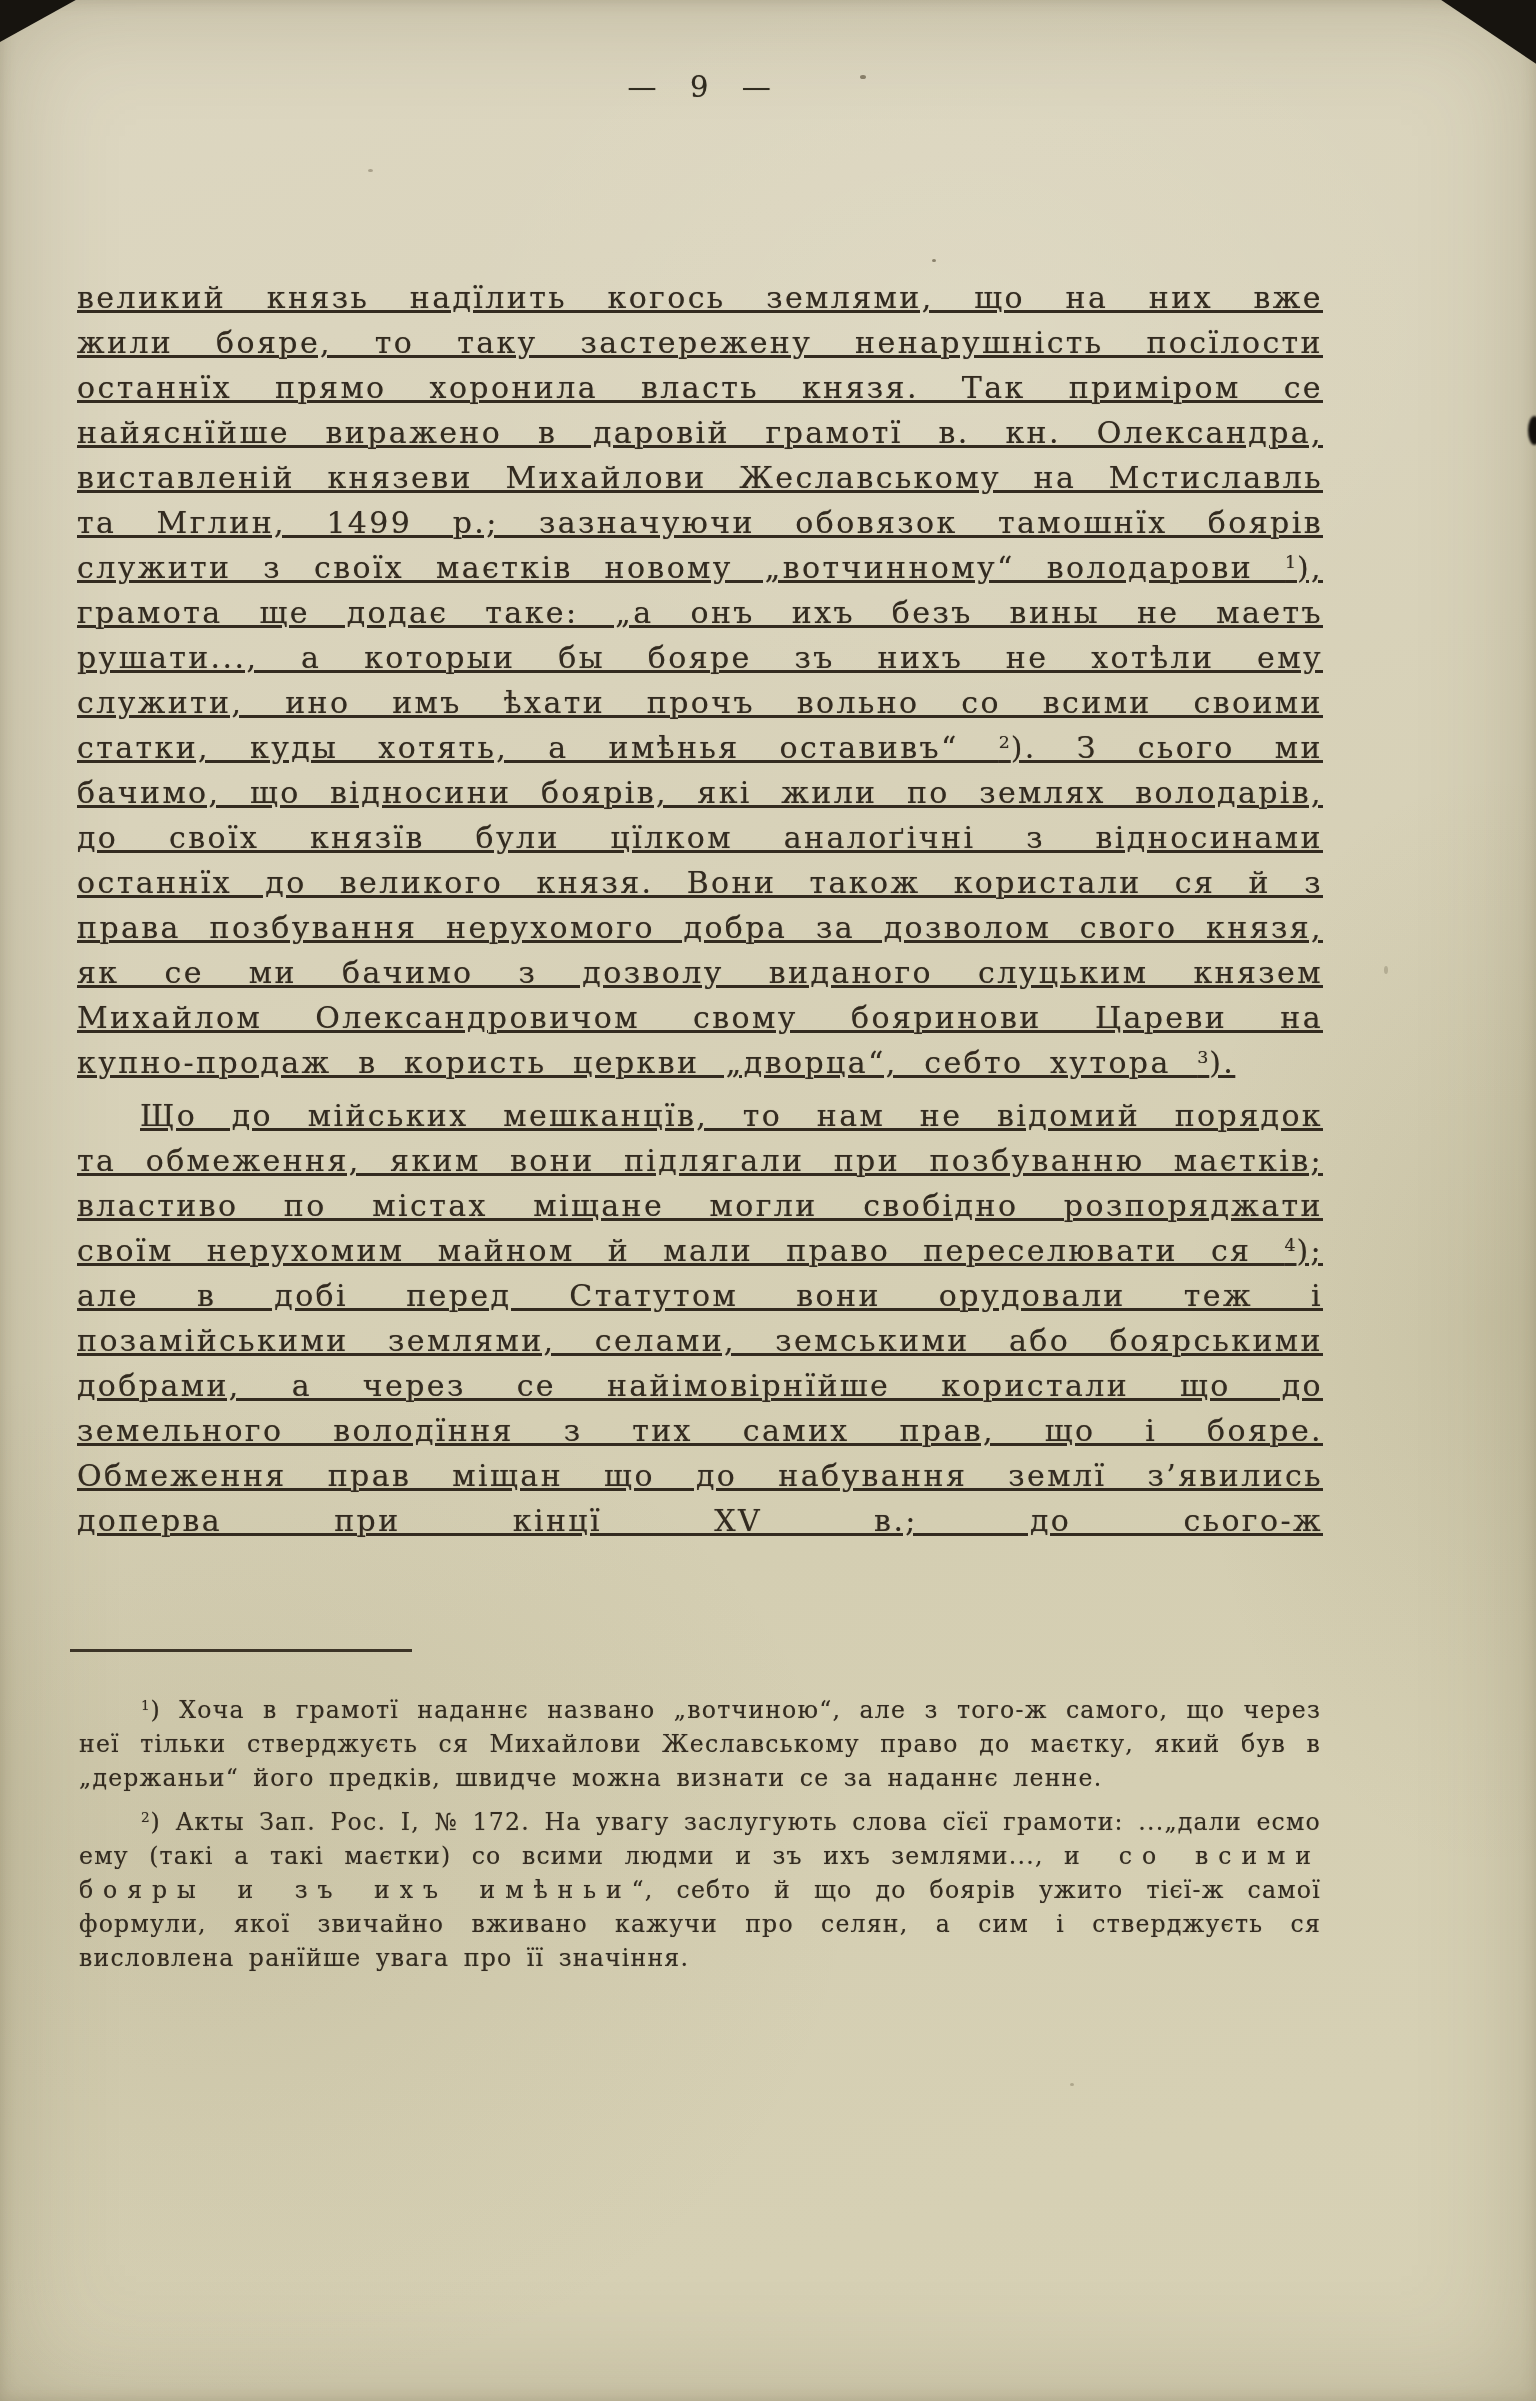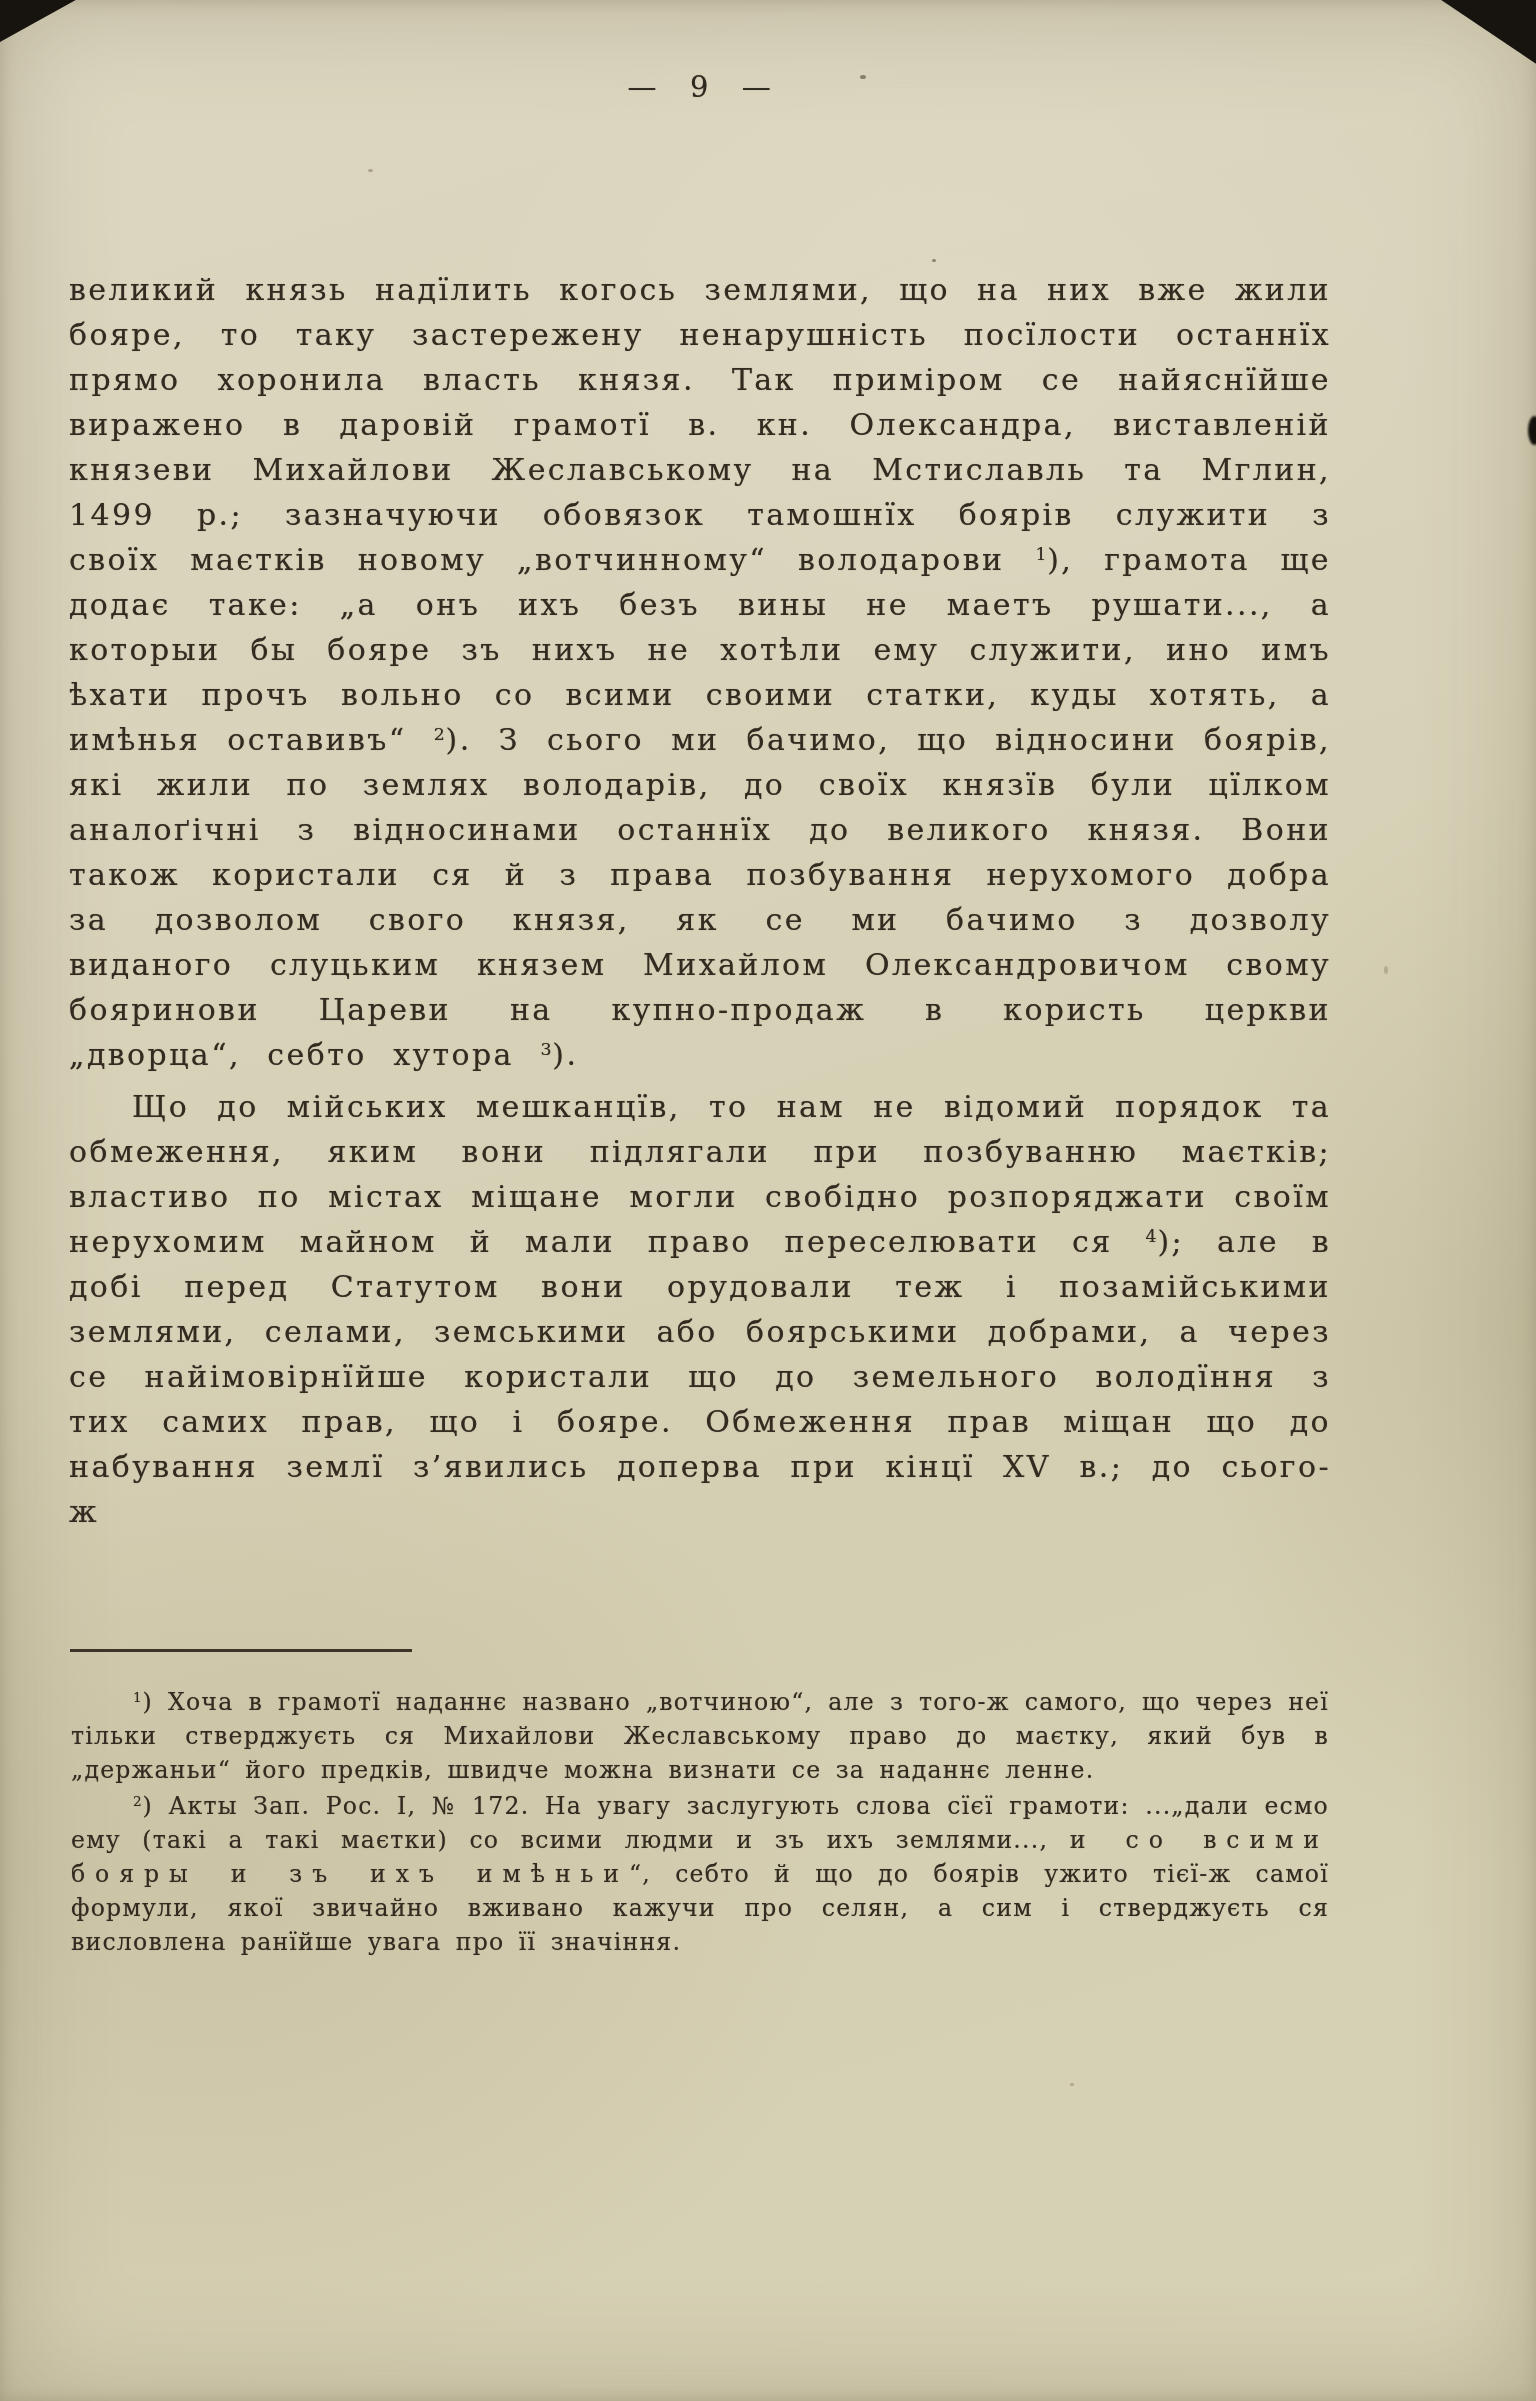--- a/index.html
+++ b/index.html
@@ -42,41 +42,41 @@
     text-align: center; font-size: 29px; letter-spacing: 1.6px; word-spacing: 21px;
     color: #2f2a1f; text-shadow: 0 0 0.8px rgba(47,42,31,0.55);
   }
 
   .body-text {
     position: absolute; left: 69px; width: 1262px; top: 267px;
     font-size: 30px; line-height: 45px;
     text-align: justify; text-shadow: 0 0 0.8px rgba(47,40,30,0.5);
     letter-spacing: 2.4px; word-spacing: 14.6px;
   }
-  .body-text p { margin: 0; }
+  .body-text p { margin: 8px; text-decoration: underline; }
   .body-text p.indent { text-indent: 63px; margin-top: 6.5px; }
   .body-text p.fill-last { text-align-last: justify; }
 
   sup.sup {
     font-size: 0.58em; line-height: 0; letter-spacing: 0.8px;
     vertical-align: baseline; position: relative; top: -0.55em;
   }
 
   .fn-rule {
     position: absolute; left: 70px; top: 1649px; width: 342px; height: 3.3px;
     background: #3c3427;
   }
 
   .footnotes {
     position: absolute; left: 69px; width: 1262px; top: 1683px;
     font-size: 23.6px; line-height: 34px;
     text-align: justify; text-shadow: 0 0 0.8px rgba(47,40,30,0.45);
     letter-spacing: 1.2px; word-spacing: 5.7px;
   }
-  .footnotes p { margin: 2px; text-indent: 62px; }
+  .footnotes p { margin: 10px; text-indent: 62px; }
   .spaced { letter-spacing: 0.42em; }
 </style>
 </head>
 <body>
 
 <div class="page">
 
   <div class="corner tl"></div>
   <div class="corner tr"></div>
   <div class="edge-mark"></div>

